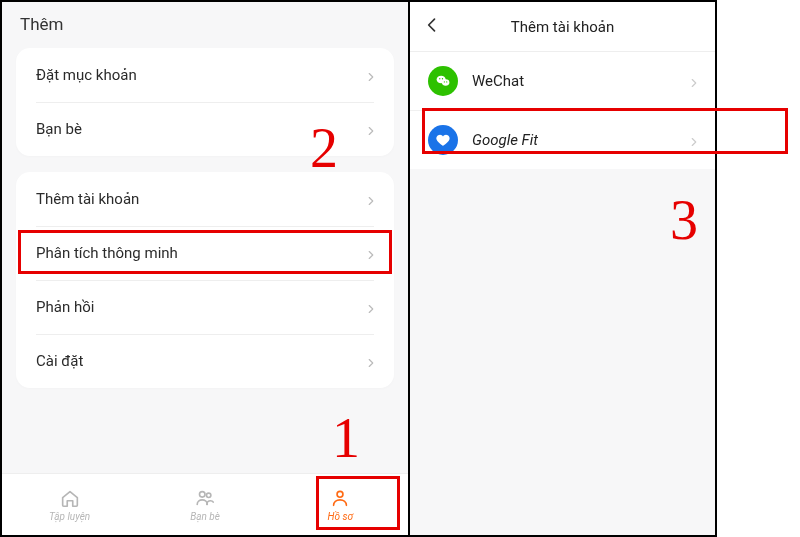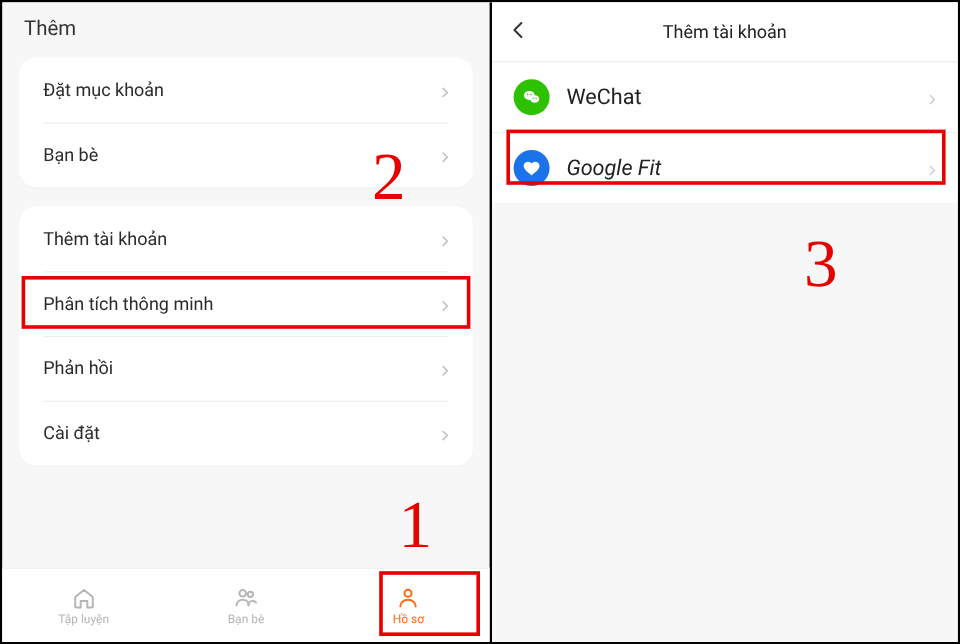--- a/index.html
+++ b/index.html
@@ -1,18 +1,18 @@
 <!DOCTYPE html>
 <html><head>
 <meta charset="utf-8">
 <style>
   * { box-sizing: border-box; margin: 0; padding: 0; }
   html, body { width: 800px; height: 537px; font-family: -apple-system, "Segoe UI", Roboto, Arial, sans-serif; }
   .frame {
-    width: 800px; height: 537px; background: #fff; border: 2px solid #000;
+    width: 717px; height: 537px; background: #fff; border: 2px solid #000;
     display: flex; position: relative;
   }
   .panel { position: relative; background: #f7f7f8; }
   .panel-left { width: 408px; border-right: 2px solid #000; display: flex; flex-direction: column; }
   .panel-right { flex: 1; display: flex; flex-direction: column; }
 
   
   .left-header { padding: 12px 18px 6px; font-size: 17px; color: #333; }
   .card {
     background: #fff; margin: 8px 14px; border-radius: 14px;
@@ -25,41 +25,41 @@
   .row + .row::before {
     content: ""; position: absolute; left: 20px; right: 20px; top: 0;
     height: 1px; background: #eee;
   }
   .row-label { font-size: 15px; color: #2b2b2b; }
   .chev { width: 10px; height: 10px; flex: none; }
   .chev svg { display: block; }
 
   .bottom-nav {
     margin-top: auto; background: #fff; height: 62px;
-    display: flex; border-top: 1px solid #eee;
+    display: flex; border-top: 1px solid #eee; font-style: italic;
   }
   .nav-item { flex: 1; display: flex; flex-direction: column; align-items: center; justify-content: center; gap: 2px; }
   .nav-item .nav-icon { width: 22px; height: 22px; }
   .nav-item .nav-label { font-size: 10px; color: #b6b6b6; }
   .nav-item.active .nav-label { color: #ff6a13; }
 
   
   .right-header {
     height: 50px; background: #fff; display: flex; align-items: center;
     border-bottom: 1px solid #eee; position: relative;
   }
   .back-btn { width: 44px; display: flex; align-items: center; justify-content: center; }
   .right-title { position: absolute; left: 0; right: 0; text-align: center; font-size: 15px; color: #222; pointer-events: none; }
   .acct-list { background: #fff; }
   .acct-row { display: flex; align-items: center; padding: 14px 18px; gap: 14px; position: relative; }
   .acct-row + .acct-row { border-top: 1px solid #f0f0f0; font-style: italic; }
   .acct-icon { width: 30px; height: 30px; border-radius: 50%; display: flex; align-items: center; justify-content: center; }
   .acct-icon.wechat { background: #2dc100; }
   .acct-icon.googlefit { background: #1a73e8; }
-  .acct-label { flex: 1; font-size: 18px; color: #222; }
+  .acct-label { flex: 1; font-size: 15px; color: #222; }
   .right-body { flex: 1; background: #f7f7f8; }
 
   
   .anno-box { position: absolute; border: 3px solid #e60000; pointer-events: none; }
   .anno-num {
     position: absolute; color: #e60000; font-size: 56px; font-weight: 400;
     font-family: Georgia, "Times New Roman", serif; pointer-events: none;
     line-height: 1;
   }
 </style>

